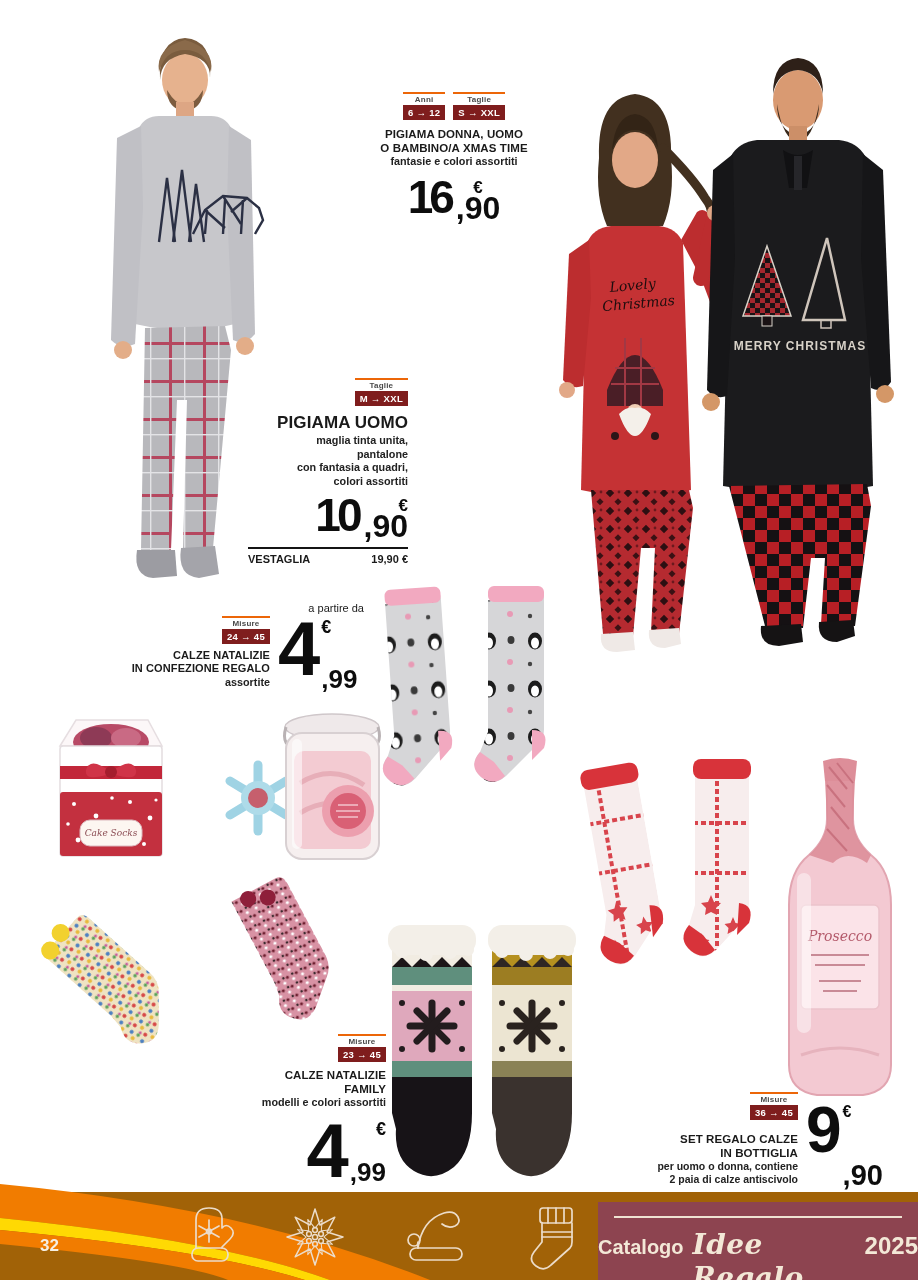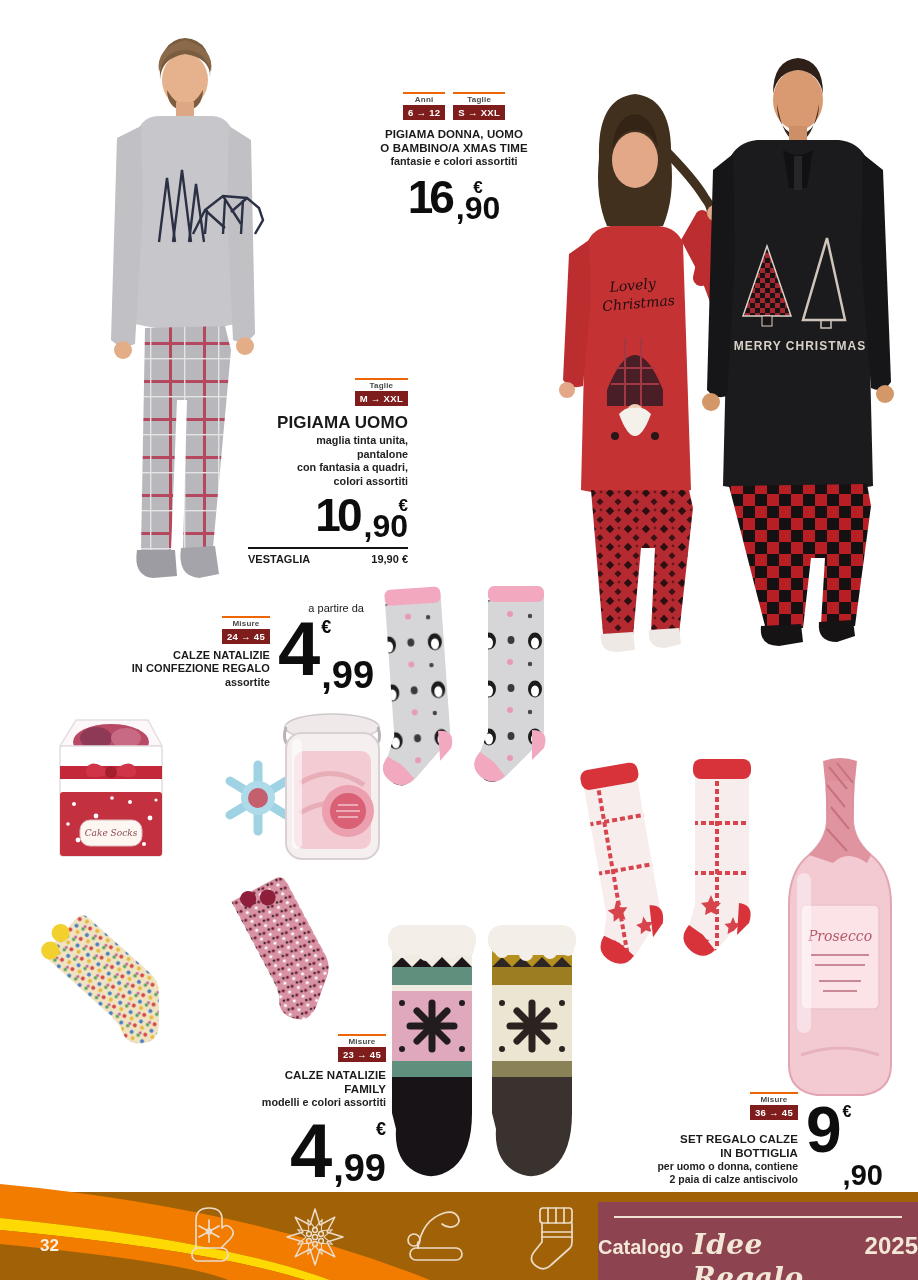--- a/index.html
+++ b/index.html
@@ -16,21 +16,21 @@
   .badge .val{background:#7f1d1d;color:#fff;font-size:9.5px;font-weight:700;
               text-align:center;padding:2px 5px;letter-spacing:.3px;white-space:nowrap;}
   .ptitle{font-weight:800;font-size:11.5px;line-height:1.22;letter-spacing:.1px;}
   .pdesc{font-weight:700;font-size:10.8px;line-height:1.28;color:#222;}
   .note{font-weight:400;font-size:11px;}
   .price{display:flex;color:#0d0d0d;}
   .price .p-int{font-weight:800;letter-spacing:-4px;line-height:.82;}
   .price .p-side{display:flex;flex-direction:column;justify-content:space-between;padding-left:5px;}
   .price .p-cur{font-weight:700;line-height:1;}
   .price .p-dec{font-weight:800;line-height:.75;}
-  .pr-lg .p-int{font-size:76px;} .pr-lg .p-cur{font-size:18px;} .pr-lg .p-dec{font-size:38px;}
+  .pr-lg .p-int{font-size:76px;} .pr-lg .p-cur{font-size:18px;} .pr-lg .p-dec{font-size:26px;}
   .pr-md .p-int{font-size:46px;} .pr-md .p-cur{font-size:17px;} .pr-md .p-dec{font-size:32px;}
   .pr-sm .p-int{font-size:64px;} .pr-sm .p-cur{font-size:16px;} .pr-sm .p-dec{font-size:29px;}
   .center{text-align:center;} .right{text-align:right;}
   .jright{display:flex;justify-content:flex-end;}
   .jcenter{display:flex;justify-content:center;}
   .badge-right{display:flex;justify-content:flex-end;}
   .sep-row{border-top:2px solid #141414;margin-top:9px;padding-top:4px;
            display:flex;justify-content:space-between;font-size:11px;font-weight:800;}
 
   

